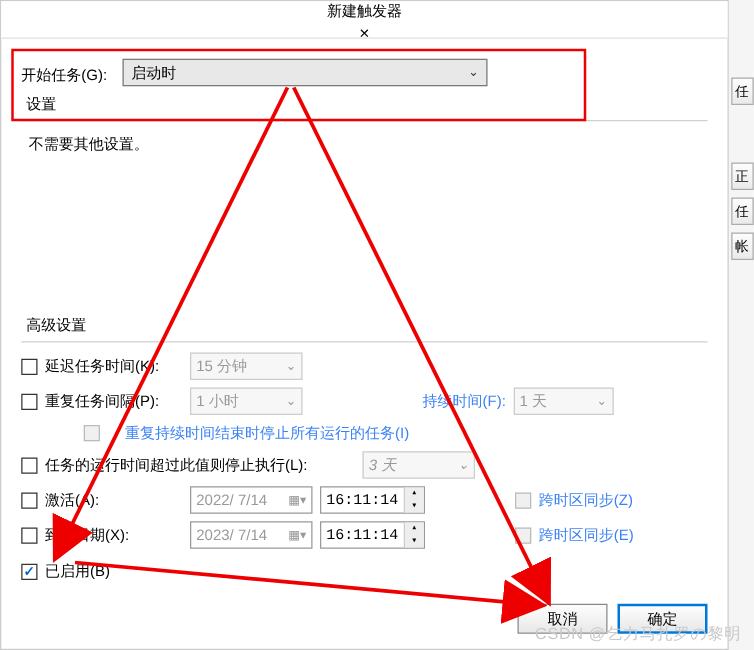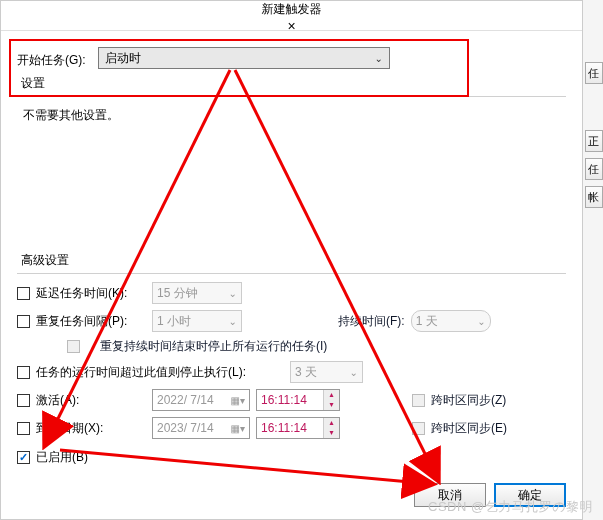--- a/index.html
+++ b/index.html
@@ -128,21 +128,21 @@
     font-weight: bold;
   }
   .chk.disabled {
     border-color: #bbb;
     background: #f0f0f0;
   }
   .lbl {
     cursor: pointer;
   }
   .lbl.disabled {
-    color: #0f172a;
+    color: #3b82f6;
   }
   .dropdown {
     height: 22px;
     border: 1px solid #999;
     background: #fff;
     display: inline-flex;
     align-items: center;
     padding: 0 4px;
     min-width: 70px;
     cursor: pointer;
@@ -169,22 +169,23 @@
   .datebox .cal {
     margin-left: auto;
     font-size: 10px;
   }
   .spinner {
     display: inline-flex;
     height: 22px;
     border: 1px solid #999;
     background: #fff;
     align-items: center;
-    color: #be185d;
+    color: #000000;
     min-width: 84px;
+    font-family: Liberation Mono, monospace;
   }
   .spinner .val {
     padding: 0 4px;
     flex: 1;
   }
   .spinner .spins {
     display: flex;
     flex-direction: column;
     width: 16px;
     border-left: 1px solid #ccc;
@@ -290,35 +291,35 @@
     </div>
 
     <div class="adv-row">
       <span class="chk"></span>
       <span class="lbl" style="width:110px;">重复任务间隔(P):</span>
       <div class="dropdown disabled" style="width:90px;">
         <span>1 小时</span>
         <span class="arrow">⌄</span>
       </div>
       <span class="lbl disabled" style="margin-left:90px;">持续时间(F):</span>
-      <div class="dropdown disabled" style="width:80px;border-radius:10px;">
+      <div class="dropdown disabled" style="width:80px;">
         <span>1 天</span>
         <span class="arrow">⌄</span>
       </div>
     </div>
 
     <div class="adv-row" style="margin-left:50px;gap:20px;">
       <span class="chk disabled"></span>
       <span class="lbl disabled">重复持续时间结束时停止所有运行的任务(I)</span>
     </div>
 
     <div class="adv-row">
       <span class="chk"></span>
       <span class="lbl" style="width:248px;">任务的运行时间超过此值则停止执行(L):</span>
-      <div class="dropdown disabled" style="width:73px;">
+      <div class="dropdown disabled" style="width:90px;font-style:italic;">
         <span>3 天</span>
         <span class="arrow">⌄</span>
       </div>
     </div>
 
     <div class="adv-row">
       <span class="chk"></span>
       <span class="lbl" style="width:110px;">激活(A):</span>
       <div class="datebox">
         <span>2022/ 7/14</span>

